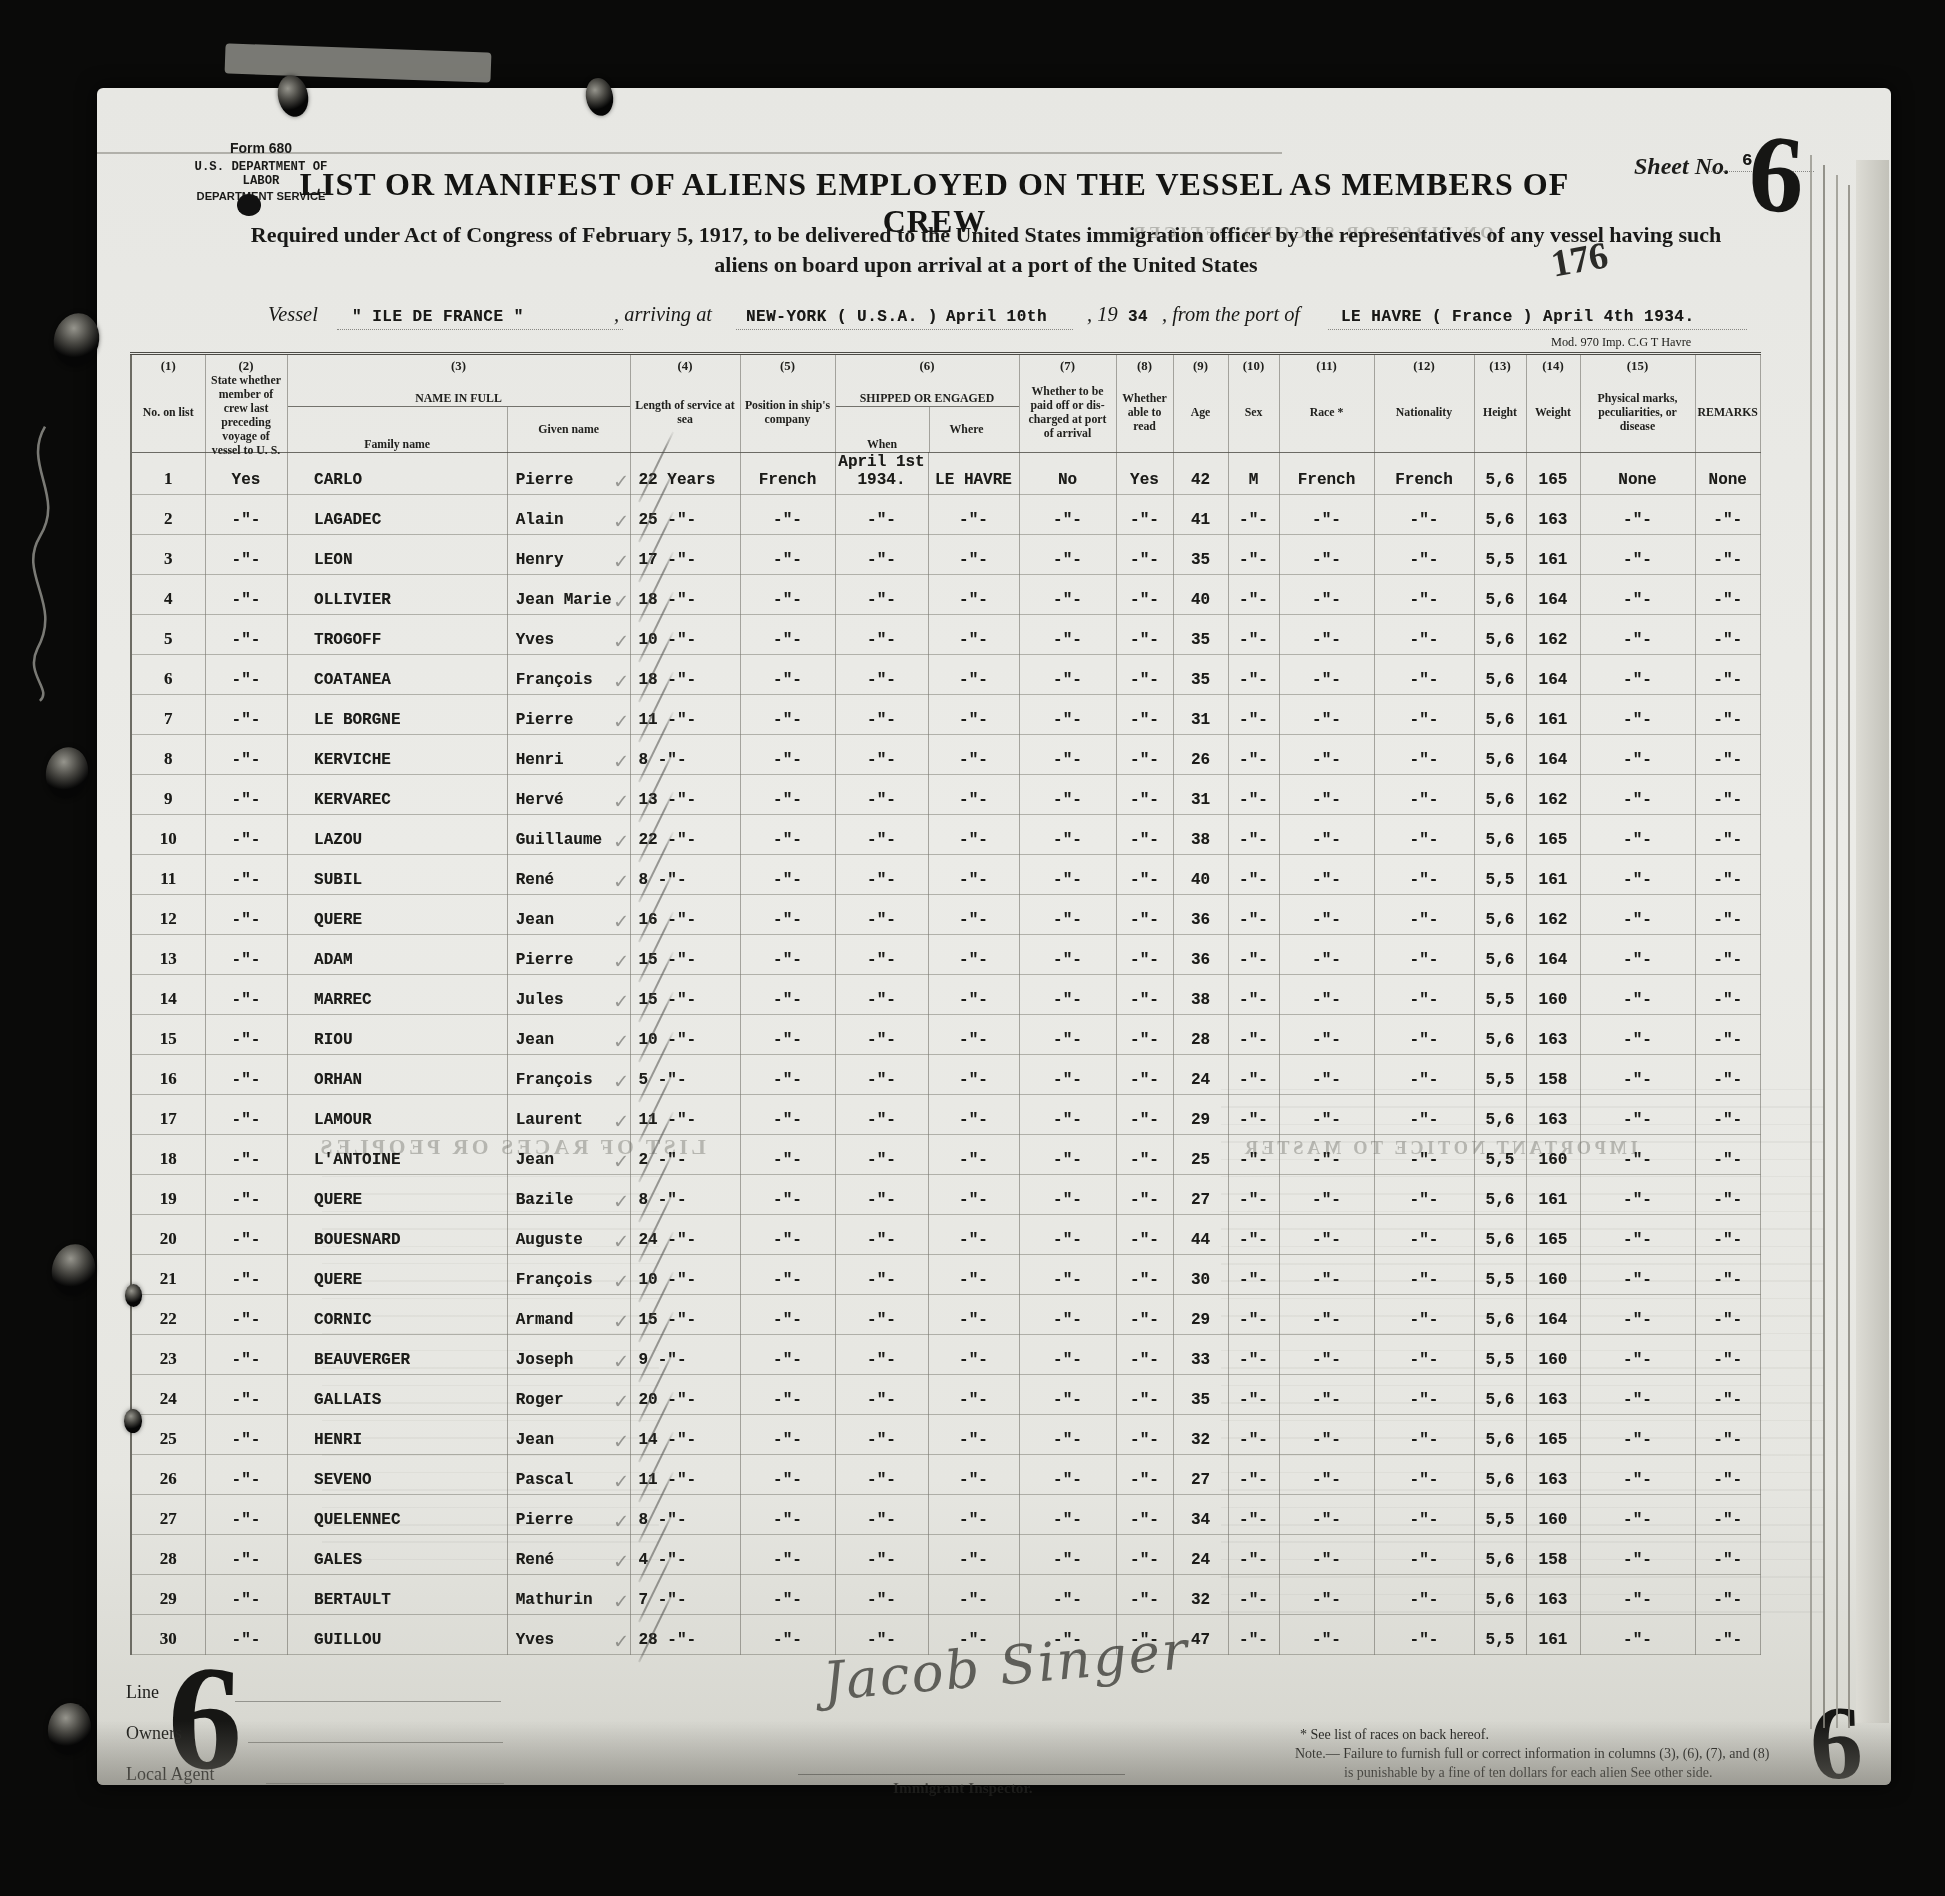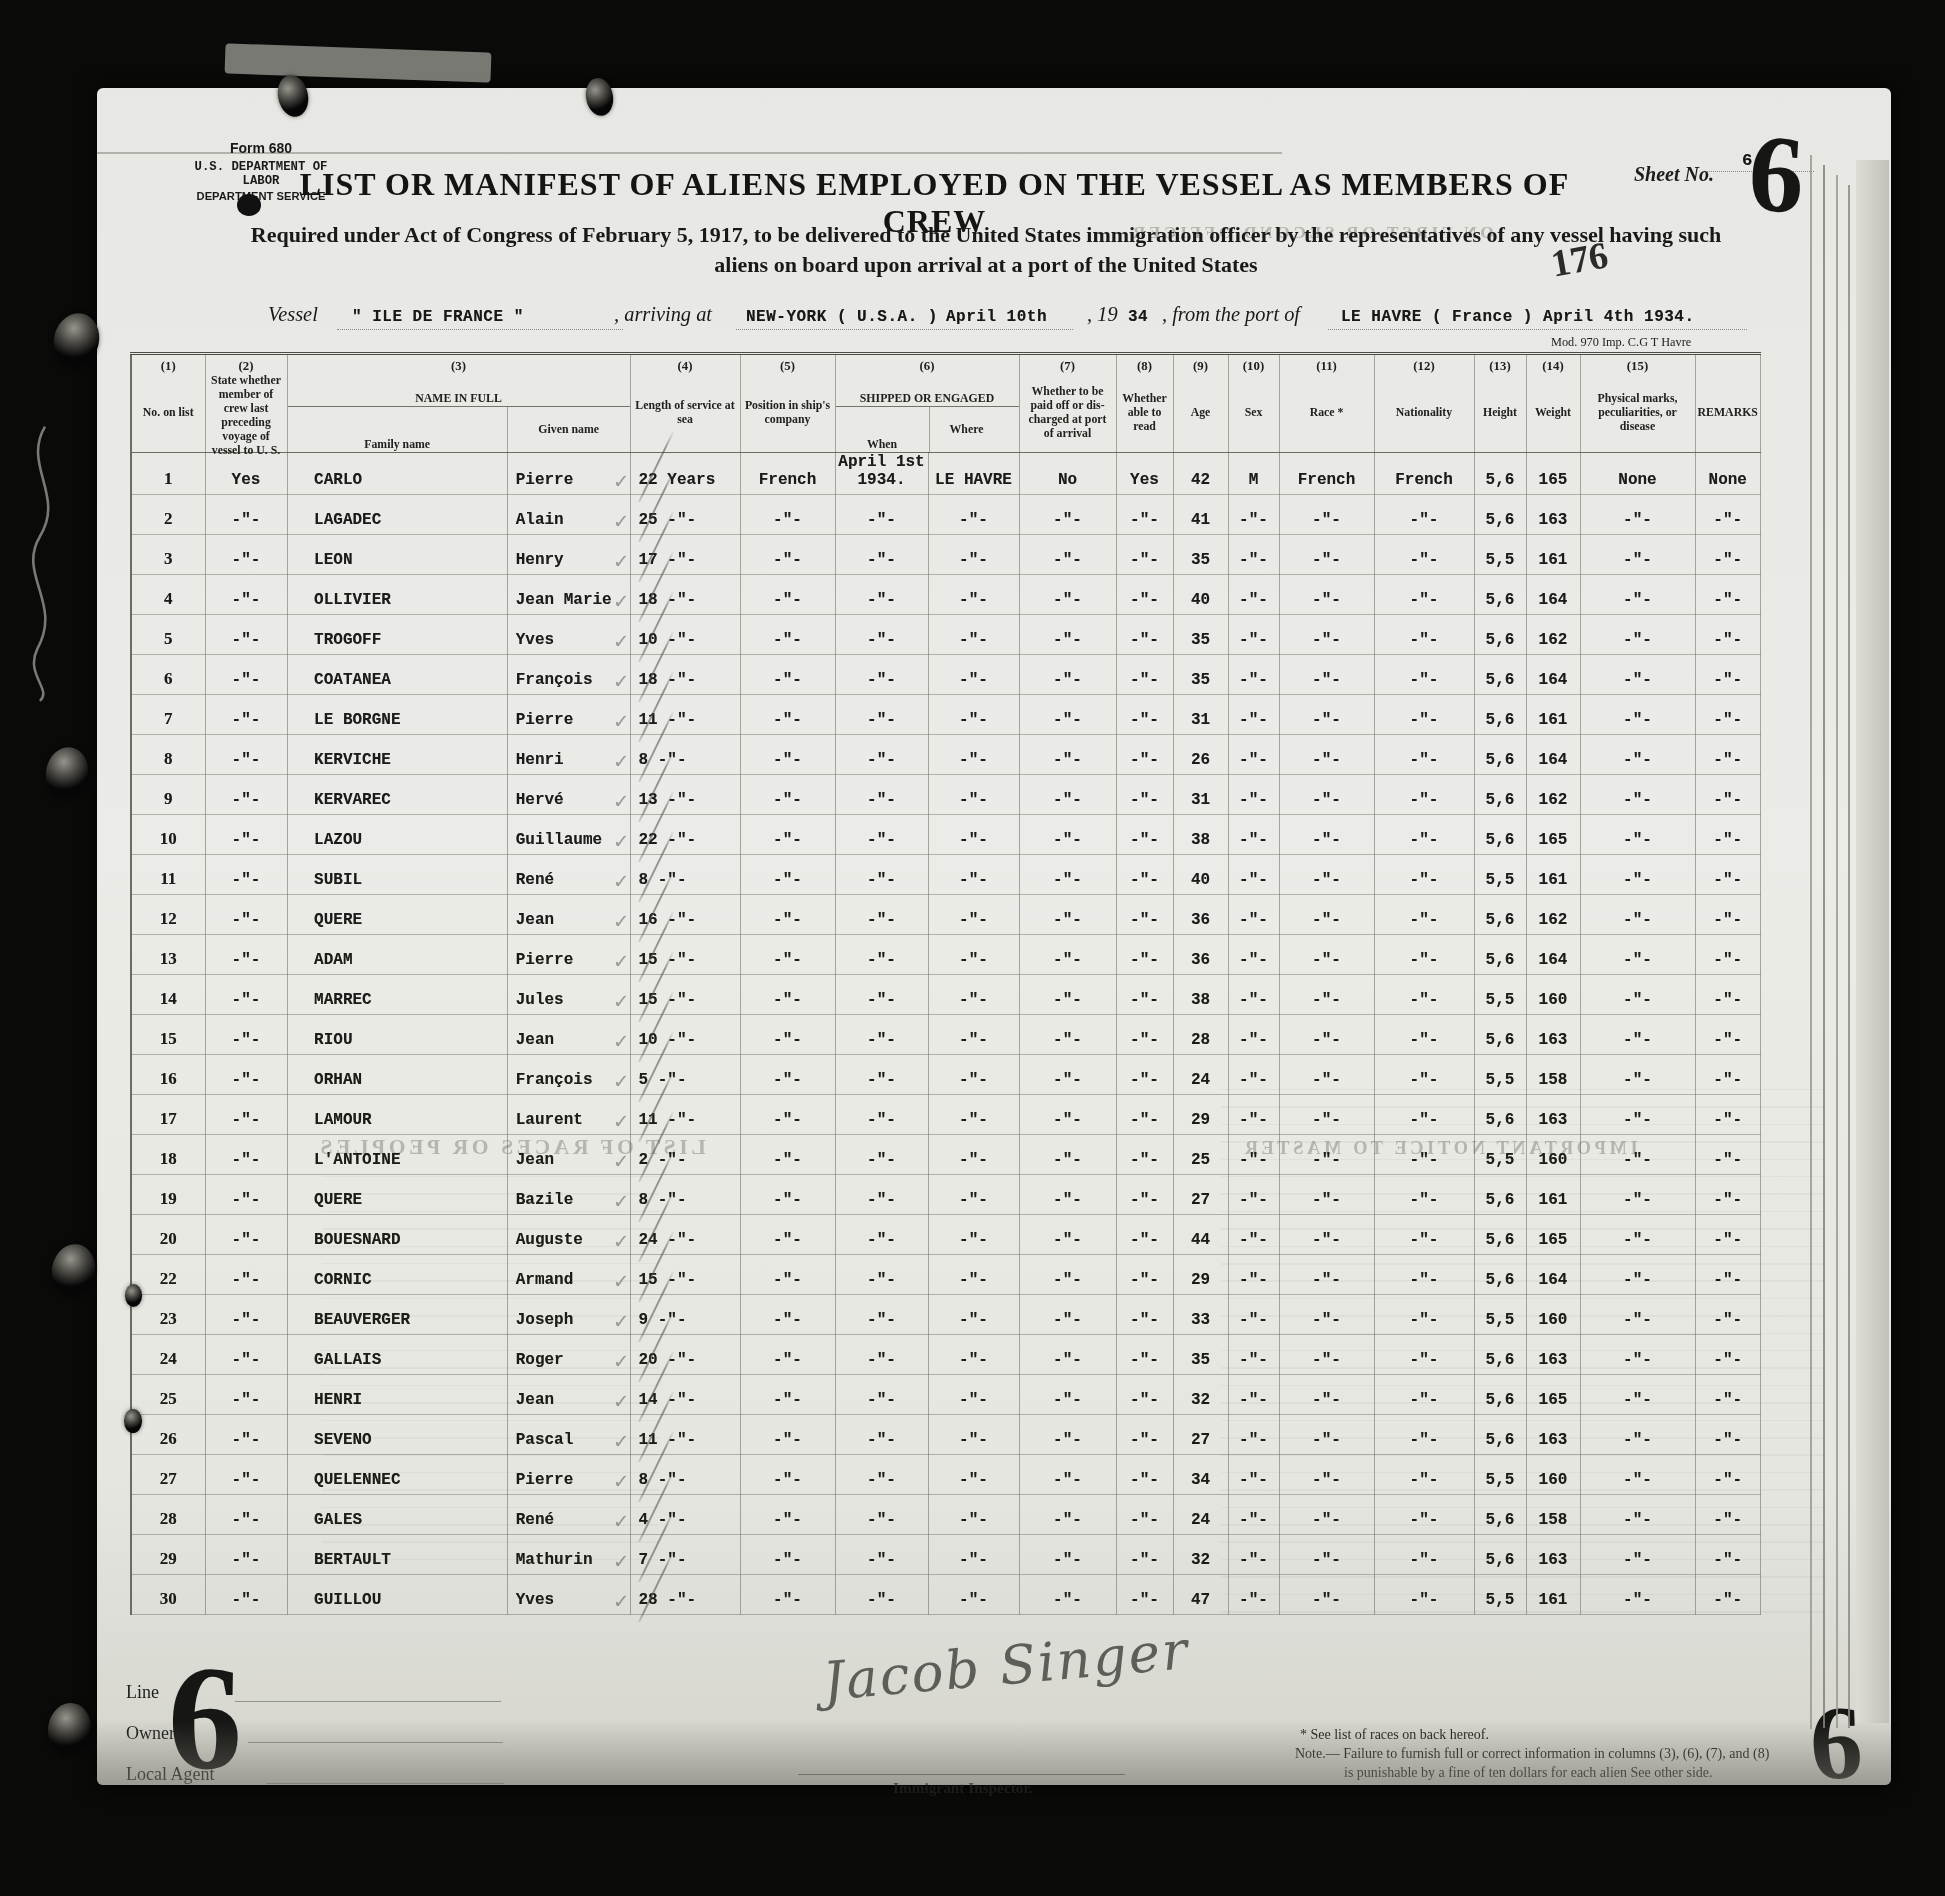--- a/index.html
+++ b/index.html
@@ -28,21 +28,21 @@
   
   .form-block{position:absolute;left:77px;top:52px;width:174px;text-align:center;
               font-family:"Liberation Sans",sans-serif;font-weight:700;color:#1a1a18;}
   .form-block .l1{font-size:14px;}
   .form-block .l2{font-size:12.3px;margin-top:4px;font-family:Liberation Mono, monospace;}
   .form-block .l3{font-size:11.2px;margin-top:2px;}
   .doc-title{position:absolute;left:158px;top:78px;width:1359px;text-align:center;
              font-size:32px;font-weight:700;letter-spacing:1px;color:#141412;}
   .doc-subtitle{position:absolute;left:133px;top:132px;width:1512px;text-align:center;
              font-size:22px;font-weight:700;line-height:1.35;color:#191917;}
-  .sheet-label{position:absolute;left:1537px;top:75px;font-size:20px;font-style:italic;font-weight:700;}
+  .sheet-label{position:absolute;left:1537px;top:65px;font-size:24px;font-style:italic;font-weight:700;}
   .sheet-dots{left:1610px;top:83px;width:107px;}
   .sheet-value{position:absolute;left:1645px;top:63px;font-size:17.4px;}
   .stamp-six-top{right:87px;top:31px;font-size:110px;line-height:1;transform:rotate(3deg);}
   .stamp-176{left:1454px;top:149px;font-size:38px;transform:rotate(-10deg);color:#2b2b28;}
   .mod-line{position:absolute;left:1454px;top:247px;font-size:12.3px;color:#22221f;}
   
   .v-lab{position:absolute;font-size:20.4px;font-style:italic;color:#18181600;color:#181816;}
   .v-typed{position:absolute;font-size:16px;letter-spacing:0.5px;}
   
   table.manifest{position:absolute;left:33px;top:264px;width:1631px;border-collapse:collapse;table-layout:fixed;
@@ -665,20 +665,40 @@
             <td class="c-age">44</td>
             <td class="c-sex">-"-</td>
             <td class="c-race">-"-</td>
             <td class="c-nationality">-"-</td>
             <td class="c-height">5,6</td>
             <td class="c-weight">165</td>
             <td class="c-marks">-"-</td>
             <td class="c-remarks">-"-</td>
           </tr>
           <tr>
+            <td class="c-no">21</td>
+            <td class="c-prev">-"-</td>
+            <td class="c-family">QUERE</td>
+            <td class="c-given">François</td>
+            <td class="c-service">10 -"-</td>
+            <td class="c-position">-"-</td>
+            <td class="c-when">-"-</td>
+            <td class="c-where">-"-</td>
+            <td class="c-paid">-"-</td>
+            <td class="c-read">-"-</td>
+            <td class="c-age">30</td>
+            <td class="c-sex">-"-</td>
+            <td class="c-race">-"-</td>
+            <td class="c-nationality">-"-</td>
+            <td class="c-height">5,5</td>
+            <td class="c-weight">160</td>
+            <td class="c-marks">-"-</td>
+            <td class="c-remarks">-"-</td>
+          </tr>
+          <tr>
             <td class="c-no">22</td>
             <td class="c-prev">-"-</td>
             <td class="c-family">CORNIC</td>
             <td class="c-given">Armand</td>
             <td class="c-service">15 -"-</td>
             <td class="c-position">-"-</td>
             <td class="c-when">-"-</td>
             <td class="c-where">-"-</td>
             <td class="c-paid">-"-</td>
             <td class="c-read">-"-</td>

